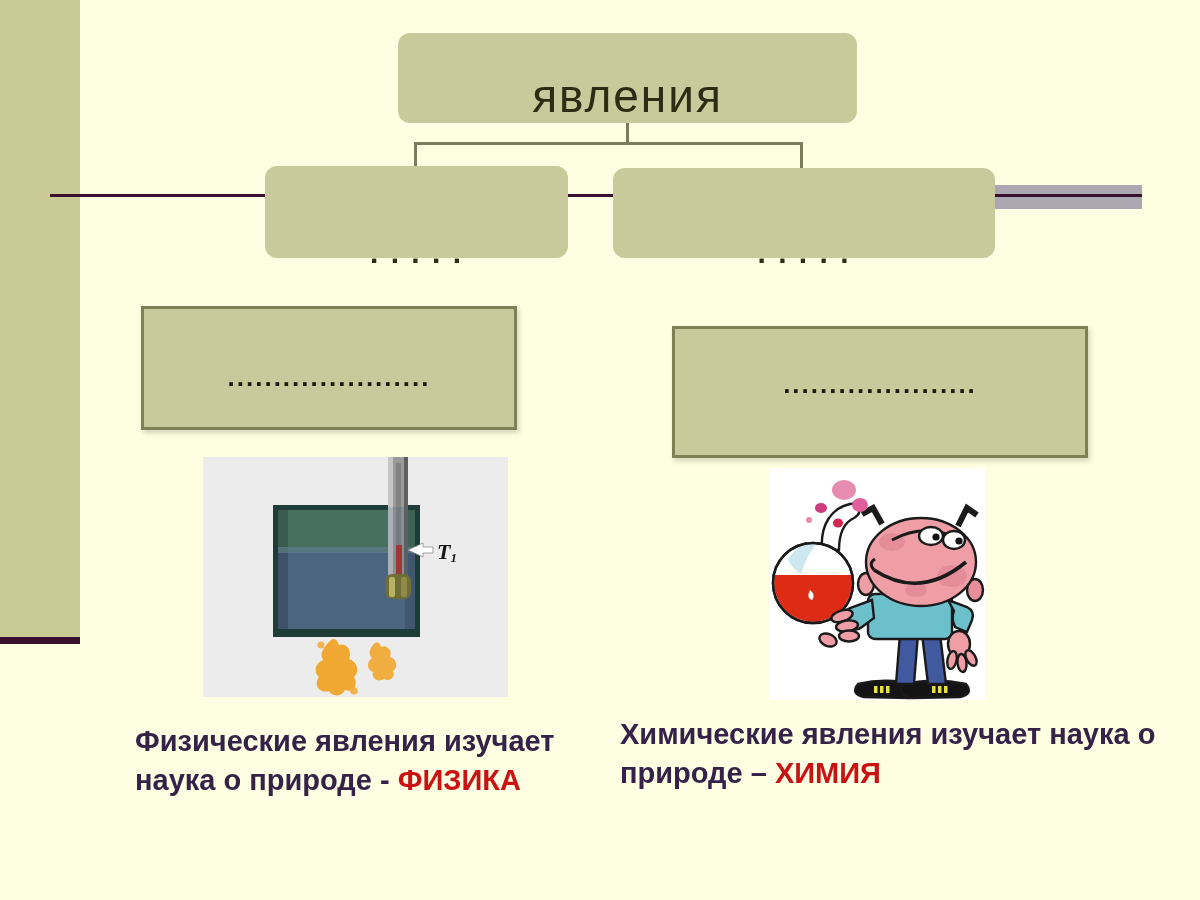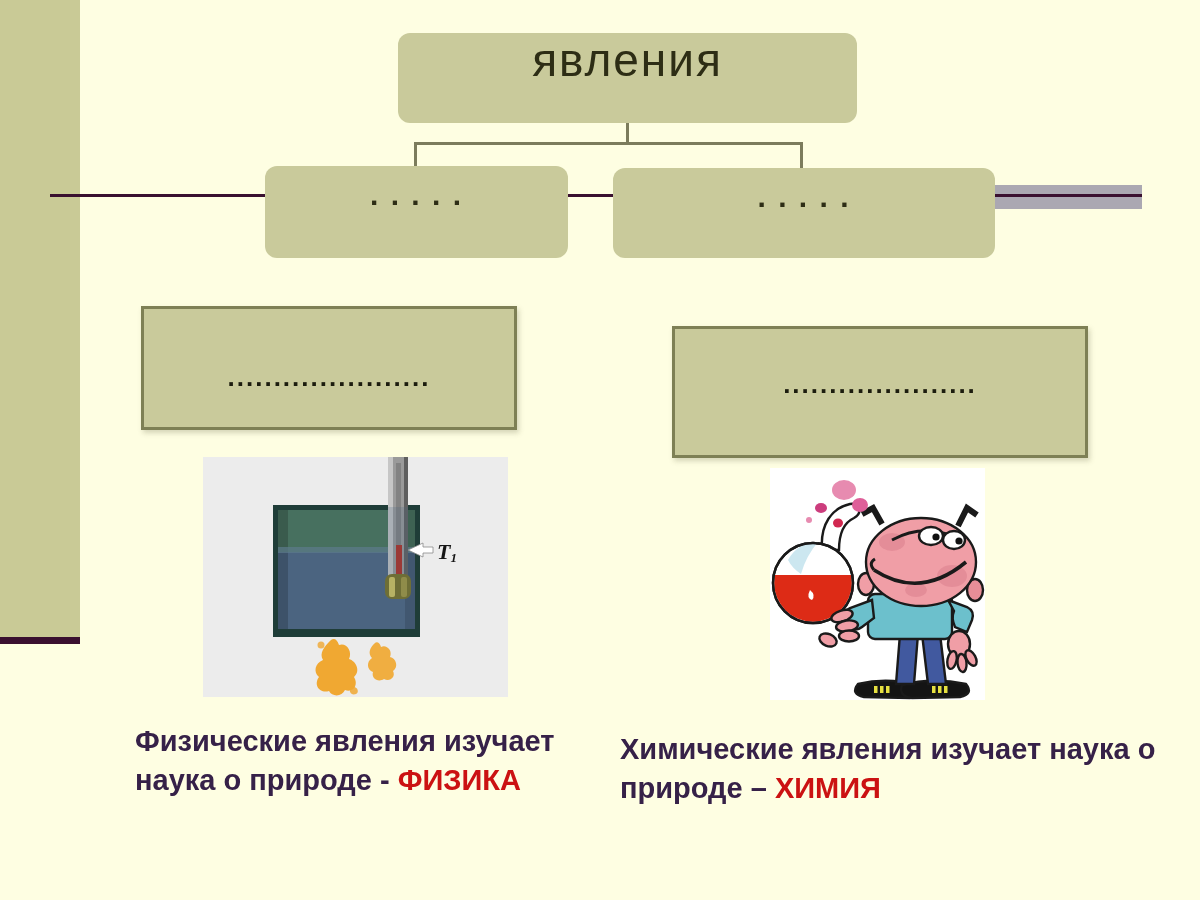--- a/index.html
+++ b/index.html
@@ -10,21 +10,21 @@
   }
   
   .left-band{position:absolute;left:0;top:0;width:80px;height:637px;background:#c9ca96;}
   .left-band-underline{position:absolute;left:0;top:637px;width:80px;height:7px;background:#3a1030;}
   .divider-line{position:absolute;left:50px;top:194px;width:1092px;height:3px;background:#3a1030;z-index:2;}
   .gray-bar{position:absolute;left:991px;top:185px;width:151px;height:24px;background:#aba8b2;z-index:1;}
 
   
   .node{
     position:absolute;background:#c9ca9b;border-radius:12px;z-index:3;
-    display:flex;align-items:flex-start;justify-content:center;
+    display:flex;align-items:flex-end;justify-content:center;
     color:#2d2d15;
   }
   .root-node{left:398px;top:33px;width:459px;height:90px;font-size:46px;letter-spacing:2px;}
   .child-node-left{left:265px;top:166px;width:303px;height:92px;}
   .child-node-right{left:613px;top:168px;width:382px;height:90px;}
   .child-dots{font-size:30px;font-weight:bold;letter-spacing:2px;transform:translateY(12px);}
 
   .connector{position:absolute;background:#7c7c5c;z-index:2;}
   .conn-stub-top{left:626px;top:123px;width:3px;height:21px;}
   .conn-horizontal{left:414px;top:142px;width:389px;height:3px;}
@@ -44,21 +44,21 @@
 
   .figure{position:absolute;z-index:3;text-align:right;}
   .physics-figure{left:203px;top:457px;width:305px;height:240px;}
   .chemistry-figure{left:770px;top:468px;width:215px;height:232px;}
 
   .caption{
     position:absolute;z-index:3;font-weight:bold;font-size:29px;line-height:39px;
     color:#362148;
   }
   .caption-left{left:95px;top:722px;width:470px;margin-left:40px;}
-  .caption-right{left:620px;top:730px;width:565px;}
+  .caption-right{left:620px;top:715px;width:565px;}
   .caption .highlight{color:#cb1212;}
 </style>
 </head>
 <body>
 
 <div class="slide">
 
   <div class="left-band"></div>
   <div class="left-band-underline"></div>
   <div class="gray-bar"></div>

